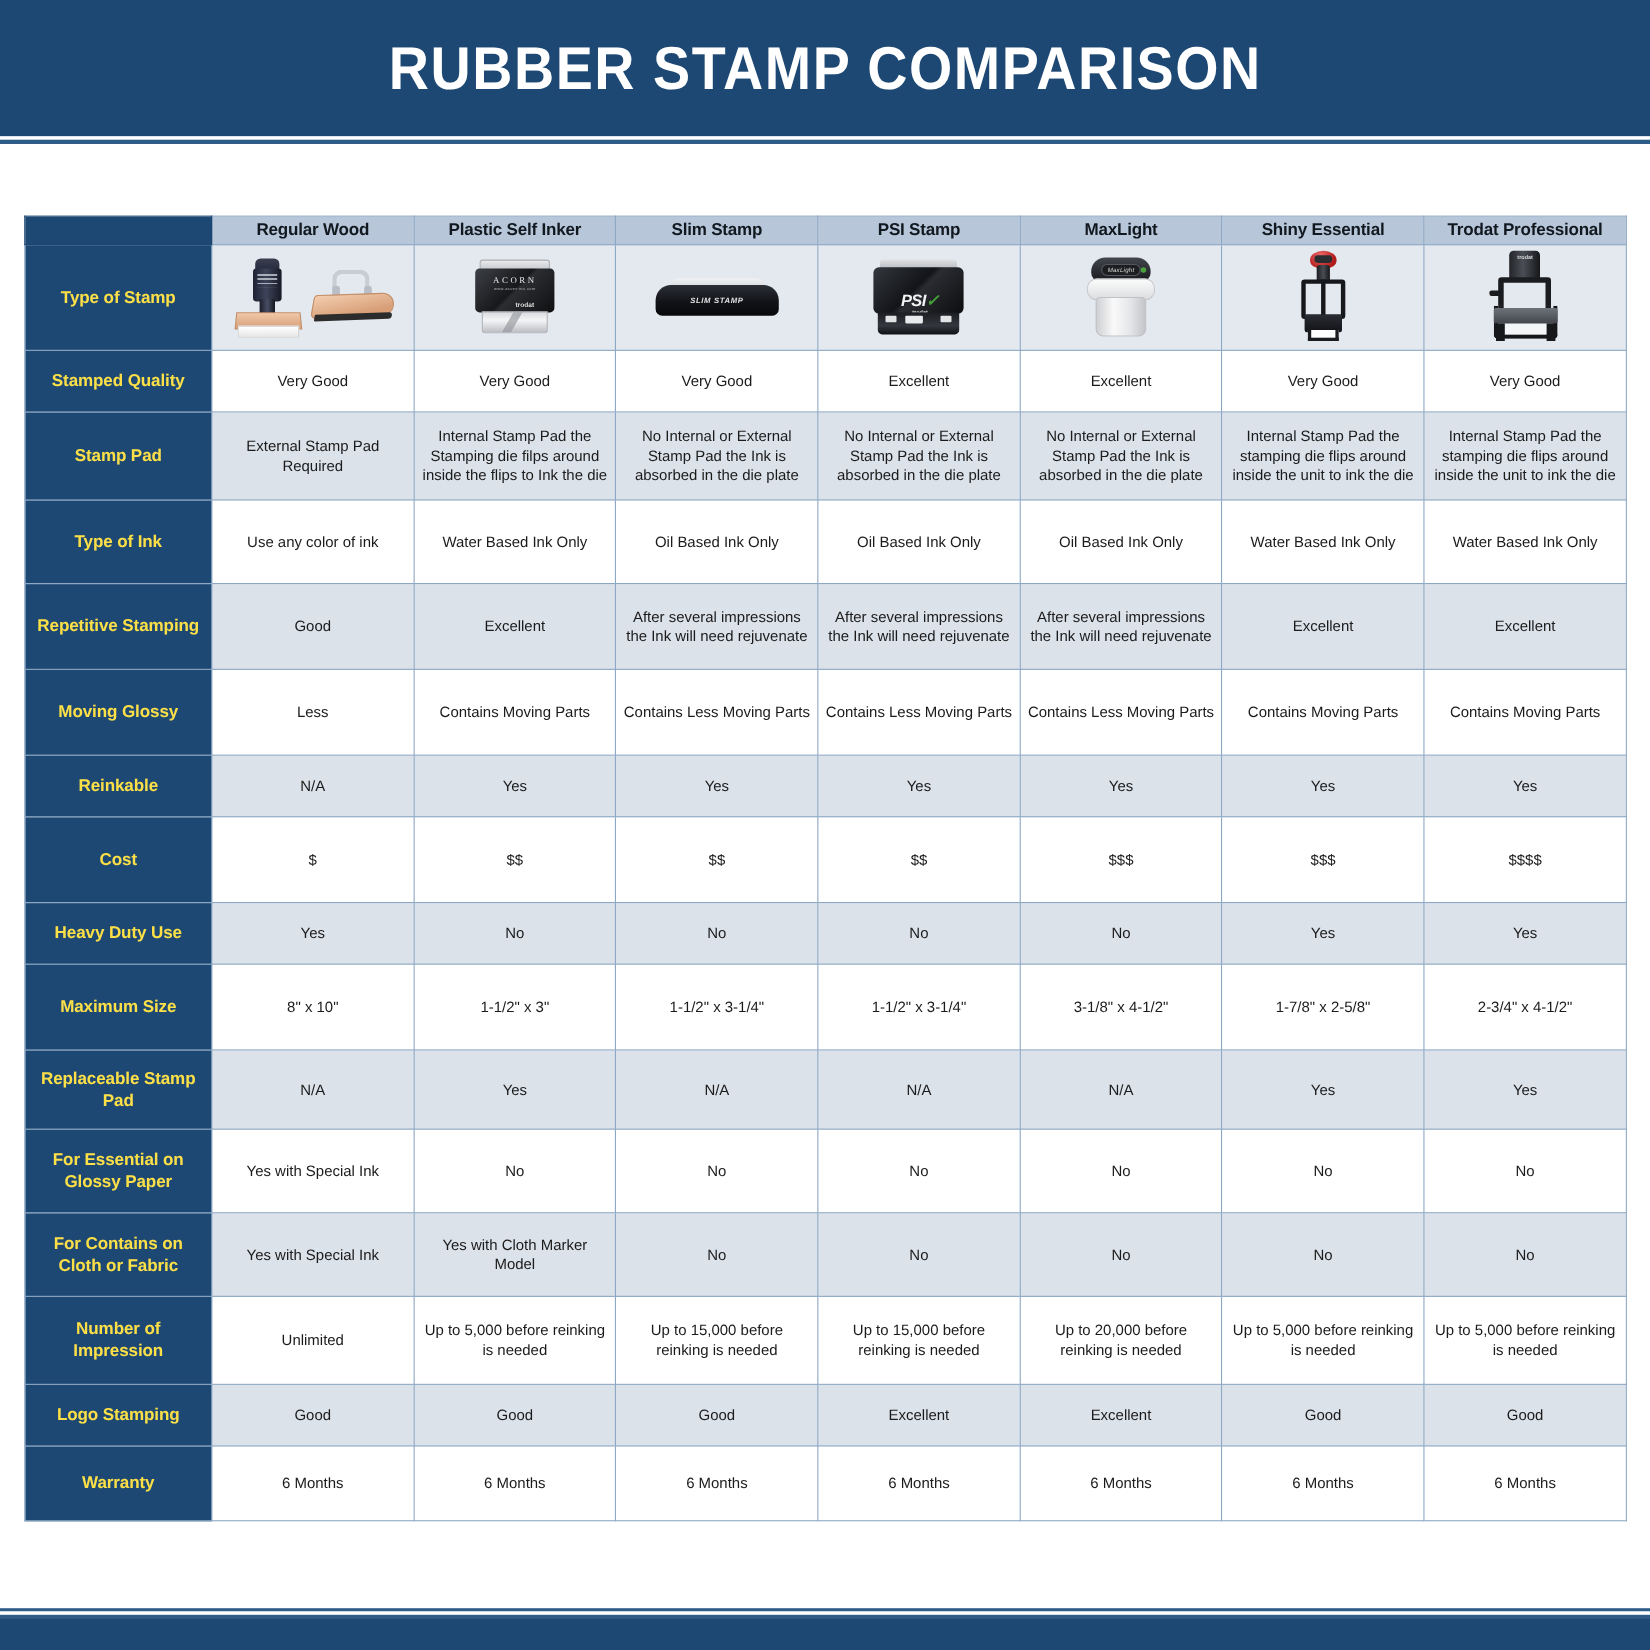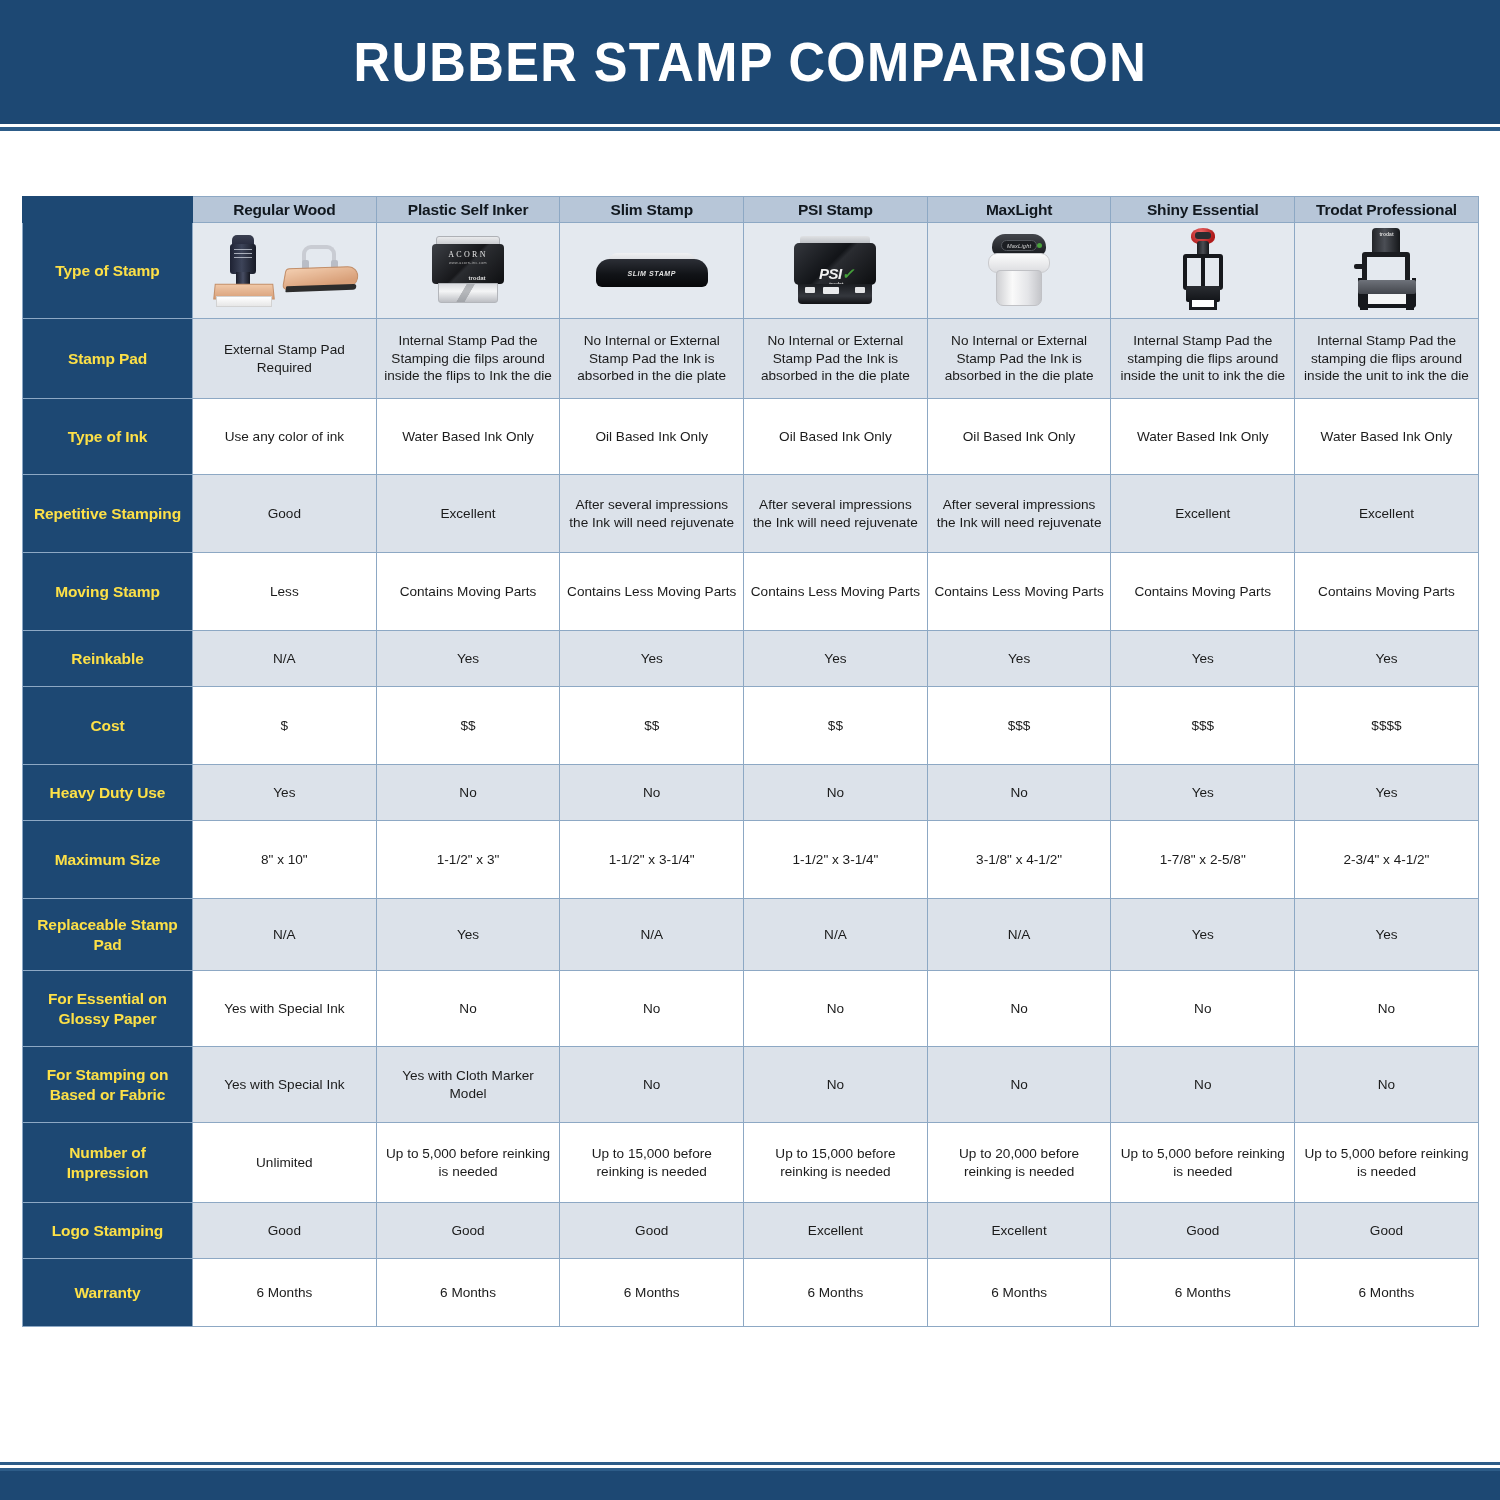--- a/index.html
+++ b/index.html
@@ -524,20 +524,30 @@
                   <div class="tr-arm"></div>
                 <div class="tr-body"></div>
                   <div class="tr-pad"></div>
                 <div class="tr-leg-l"></div>
                   <div class="tr-leg-r"></div>
               </div>
             </div>
           </td>
         </tr>
 
+      <tr class="plain" style="height: 56px;">
+            <td class="rowlabel">Stamped Quality</td>
+            <td class="cell">Very Good</td>
+            <td class="cell">Very Good</td>
+            <td class="cell">Very Good</td>
+            <td class="cell">Excellent</td>
+            <td class="cell">Excellent</td>
+            <td class="cell">Very Good</td>
+            <td class="cell">Very Good</td>
+          </tr>
           <tr class="shade" style="height: 80px;">
             <td class="rowlabel">Stamp Pad</td>
             <td class="cell">External Stamp Pad Required</td>
             <td class="cell">Internal Stamp Pad the Stamping die filps around inside the flips to Ink the die</td>
             <td class="cell">No Internal or External Stamp Pad the Ink is absorbed in the die plate</td>
             <td class="cell">No Internal or External Stamp Pad the Ink is absorbed in the die plate</td>
             <td class="cell">No Internal or External Stamp Pad the Ink is absorbed in the die plate</td>
             <td class="cell">Internal Stamp Pad the stamping die flips around inside the unit to ink the die</td>
             <td class="cell">Internal Stamp Pad the stamping die flips around inside the unit to ink the die</td>
           </tr>
@@ -555,21 +565,21 @@
             <td class="rowlabel">Repetitive Stamping</td>
             <td class="cell">Good</td>
             <td class="cell">Excellent</td>
             <td class="cell">After several impressions the Ink will need rejuvenate</td>
             <td class="cell">After several impressions the Ink will need rejuvenate</td>
             <td class="cell">After several impressions the Ink will need rejuvenate</td>
             <td class="cell">Excellent</td>
             <td class="cell">Excellent</td>
           </tr>
           <tr class="plain" style="height: 78px;">
-            <td class="rowlabel">Moving Stamp</td>
+            <td class="rowlabel">Moving Glossy</td>
             <td class="cell">Less</td>
             <td class="cell">Contains Moving Parts</td>
             <td class="cell">Contains Less Moving Parts</td>
             <td class="cell">Contains Less Moving Parts</td>
             <td class="cell">Contains Less Moving Parts</td>
             <td class="cell">Contains Moving Parts</td>
             <td class="cell">Contains Moving Parts</td>
           </tr>
           <tr class="shade" style="height: 56px;">
             <td class="rowlabel">Reinkable</td>
@@ -625,21 +635,21 @@
             <td class="rowlabel">For Essential on Glossy Paper</td>
             <td class="cell">Yes with Special Ink</td>
             <td class="cell">No</td>
             <td class="cell">No</td>
             <td class="cell">No</td>
             <td class="cell">No</td>
             <td class="cell">No</td>
             <td class="cell">No</td>
           </tr>
           <tr class="shade" style="height: 76px;">
-            <td class="rowlabel">For Stamping on Based or Fabric</td>
+            <td class="rowlabel">For Contains on Cloth or Fabric</td>
             <td class="cell">Yes with Special Ink</td>
             <td class="cell">Yes with Cloth Marker Model</td>
             <td class="cell">No</td>
             <td class="cell">No</td>
             <td class="cell">No</td>
             <td class="cell">No</td>
             <td class="cell">No</td>
           </tr>
           <tr class="plain" style="height: 80px;">
             <td class="rowlabel">Number of Impression</td>

